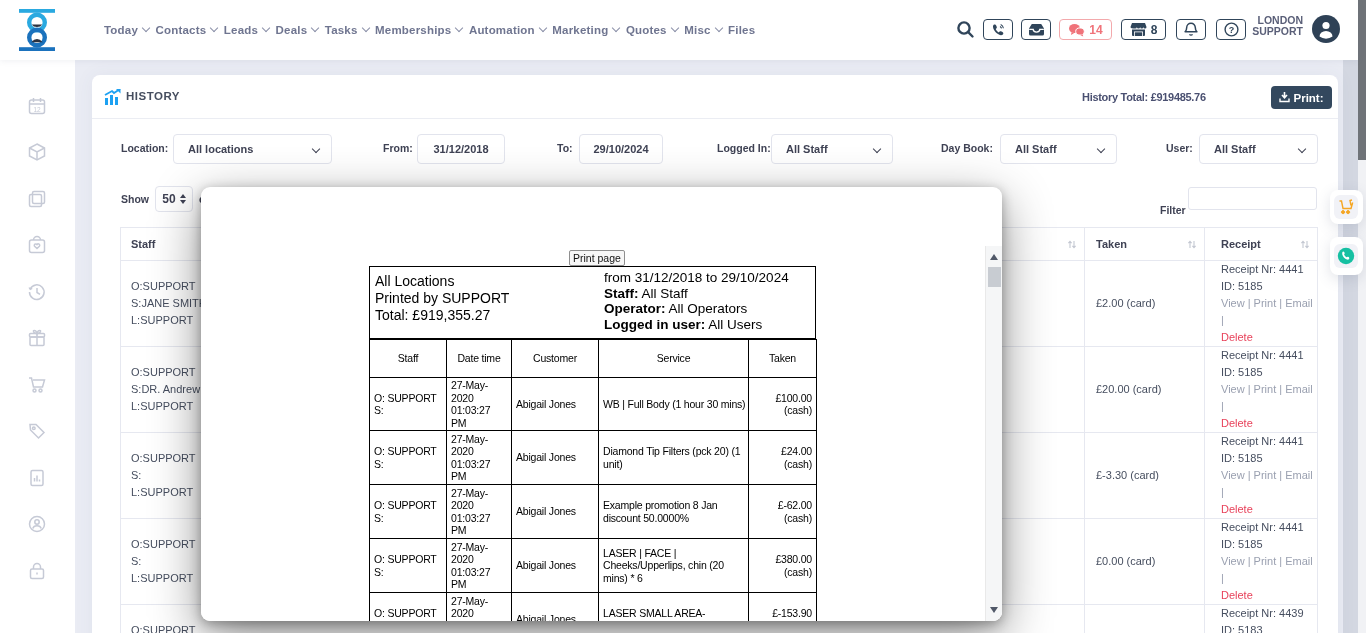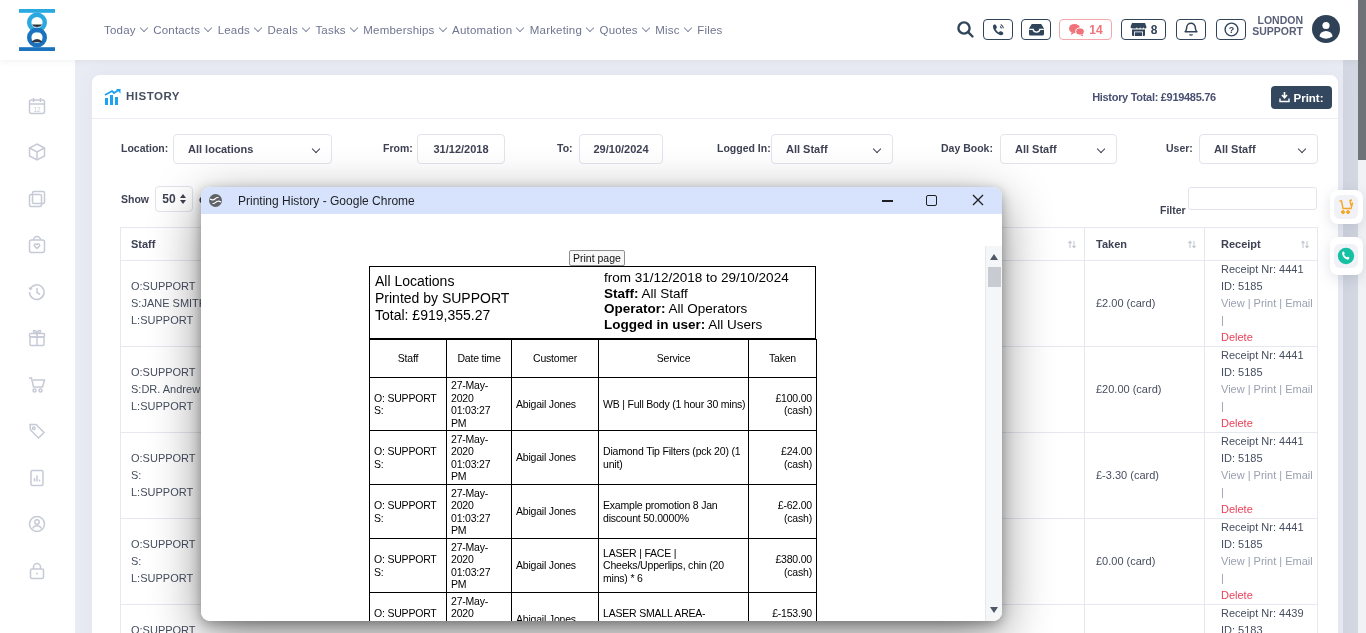--- a/index.html
+++ b/index.html
@@ -1,19 +1,19 @@
 <!DOCTYPE html>
 <html><head><meta charset="utf-8">
 <style>
 *{margin:0;padding:0;box-sizing:border-box}
 html,body{width:1366px;height:633px;overflow:hidden;font-family:"Liberation Sans",sans-serif;background:#eaecf4}
 .abs{position:absolute}
 
 #topbar{position:absolute;left:0;top:0;width:1358px;height:60px;background:#fff;box-shadow:0 1px 6px rgba(100,110,140,.10)}
-#nav{position:absolute;left:104px;top:0;height:60px;display:flex;align-items:center;gap:6.5px;color:#6f7590;font-size:11.5px;font-weight:400;letter-spacing:.2px}
+#nav{position:absolute;left:104px;top:0;height:60px;display:flex;align-items:center;gap:6.5px;color:#6f7590;font-size:11.5px;font-weight:700;letter-spacing:.2px}
 #nav .it{display:flex;align-items:center;gap:5px;white-space:nowrap}
 .chev{display:inline-block;width:6px;height:6px;border-right:1.6px solid #8a8fa8;border-bottom:1.6px solid #8a8fa8;transform:rotate(45deg);margin-top:-4px}
 .tbtn{position:absolute;top:19px;height:21px;border:1.5px solid #30455a;border-radius:4px;display:flex;align-items:center;justify-content:center;gap:4px;color:#30455a;font-size:12px;font-weight:700}
 
 #sidebar{position:absolute;left:0;top:60px;width:75px;height:573px;background:#fff}
 .sic{position:absolute;left:27px}
 
 #card{position:absolute;left:92px;top:75px;width:1246px;height:700px;background:#fff;border-radius:8px;box-shadow:0 0 20px rgba(76,87,125,.06)}
 #cardhead{position:absolute;left:92px;top:75px;width:1246px;height:44px;border-bottom:1px solid #ebedf3}
 .lbl{position:absolute;font-size:10.5px;color:#3f4254;font-weight:700}
@@ -192,21 +192,21 @@
 <div id="card"></div>
 <div id="cardhead"></div>
 <svg class="abs" style="left:104px;top:89px" width="17" height="16" viewBox="0 0 17 16">
     <rect x="1" y="9" width="3" height="7" fill="#1da1f2"></rect>
     <rect x="6" y="6" width="3" height="10" fill="#1da1f2"></rect>
     <rect x="11" y="8" width="3" height="8" fill="#1da1f2"></rect>
     <path d="M1 6 L8 2 l2 2 L16 0" fill="none" stroke="#1da1f2" stroke-width="1.8"></path>
     <path d="M12 0 h4.5 v4.5z" fill="#1da1f2"></path>
   </svg>
 <div class="abs" style="left:126px;top:90px;font-size:11.5px;font-weight:700;color:#464e5f;letter-spacing:.5px">HISTORY</div>
-<div class="abs" style="left:1046px;top:91px;width:216px;text-align:center;font-size:11px;font-weight:700;color:#4a5071;letter-spacing:-0.3px">History Total: £919485.76</div>
+<div class="abs" style="left:1082px;top:91px;width:216px;text-align:left;font-size:11px;font-weight:700;color:#4a5071;letter-spacing:-0.3px">History Total: £919485.76</div>
 <div class="abs" style="left:1271px;top:86px;width:61px;height:23px;background:#33485e;border-radius:4px;display:flex;align-items:center;justify-content:center;gap:3px;color:#fff;font-size:11.5px;font-weight:700">
 <svg width="11" height="11" viewBox="0 0 11 11">
       <path d="M5.5 0 v5 M3 3 l2.5 2.7 L8 3" stroke="#fff" stroke-width="1.6" fill="none"></path>
       <path d="M1 6.5 v3 h9 v-3" stroke="#fff" stroke-width="1.4" fill="none"></path>
     </svg>
 Print:</div>
 <div class="lbl" style="left:121px;top:142px">Location:</div>
 <div class="sel" style="left:173px;top:134px;width:159px">All locations<span class="chev2"></span></div>
 <div class="lbl" style="left:383px;top:142px">From:</div>
 <div class="inp" style="left:417px;top:134px;width:88px">31/12/2018</div>
@@ -283,32 +283,20 @@
 </div>
 <div class="fcard" style="left:1330px;top:237px;width:33px;height:38px">
 <div class="fin" style="top:7px">
       <svg width="18" height="18" viewBox="0 0 18 18">
         <circle cx="9" cy="9" r="8.2" fill="#16c0a2"></circle>
         <path d="M6 4.5 c.8-.3 1.4.6 1.7 1.4 .2.7-.2 1.1-.6 1.4 .3 1.2 1.4 2.4 2.5 2.9 .4-.3.9-.6 1.5-.4 .8.3 1.4 1.1 1.1 1.9 -.3.8-1.2 1.1-2.2.9 C7.6 12 5 9 5.2 6.2 5.2 5.4 5.4 4.8 6 4.5z" fill="#fff"></path>
       </svg>
     </div>
 </div>
 <div id="popup">
-<div id="ptitle">
-<svg class="abs" style="left:8px;top:7px" width="13" height="13" viewBox="0 0 13 13">
-        <circle cx="6.5" cy="6.5" r="6.5" fill="#5f6368"></circle>
-        <path d="M1 5 q3 2 5.5-.5 q1-1.2 3-1 M12 8 q-3-2-5.5.5 q-1 1.2-3 1" fill="none" stroke="#fff" stroke-width="1.1"></path>
-      </svg>
-<div class="abs" style="left:37px;top:7px">Printing History - Google Chrome</div>
-<div class="abs" style="left:681px;top:13px;width:11px;height:1.6px;background:#1d1f23"></div>
-<div class="abs" style="left:725px;top:8px;width:11px;height:11px;border:1.5px solid #1d1f23;border-radius:2px"></div>
-<svg class="abs" style="left:770px;top:6px" width="14" height="14" viewBox="0 0 14 14">
-        <path d="M2 2 L12 12 M12 2 L2 12" stroke="#1d1f23" stroke-width="1.3"></path>
-      </svg>
-</div>
 <div id="pcontent">
 <div id="ppbtn" style="top:4px">Print page</div>
 <div id="pinfo">
 <div class="abs" style="left:5px;top:6px;font-size:14px;line-height:17px">All Locations<br>Printed by SUPPORT<br>Total: £919,355.27</div>
 <div class="abs" style="left:234px;top:3px;font-size:13.5px;line-height:15.5px">from 31/12/2018 to 29/10/2024<br><b>Staff:</b> All Staff<br><b>Operator:</b> All Operators<br><b>Logged in user:</b> All Users</div>
 </div>
 <table id="ptab">
 <colgroup>
           <col style="width:77px">
           <col style="width:65px">

